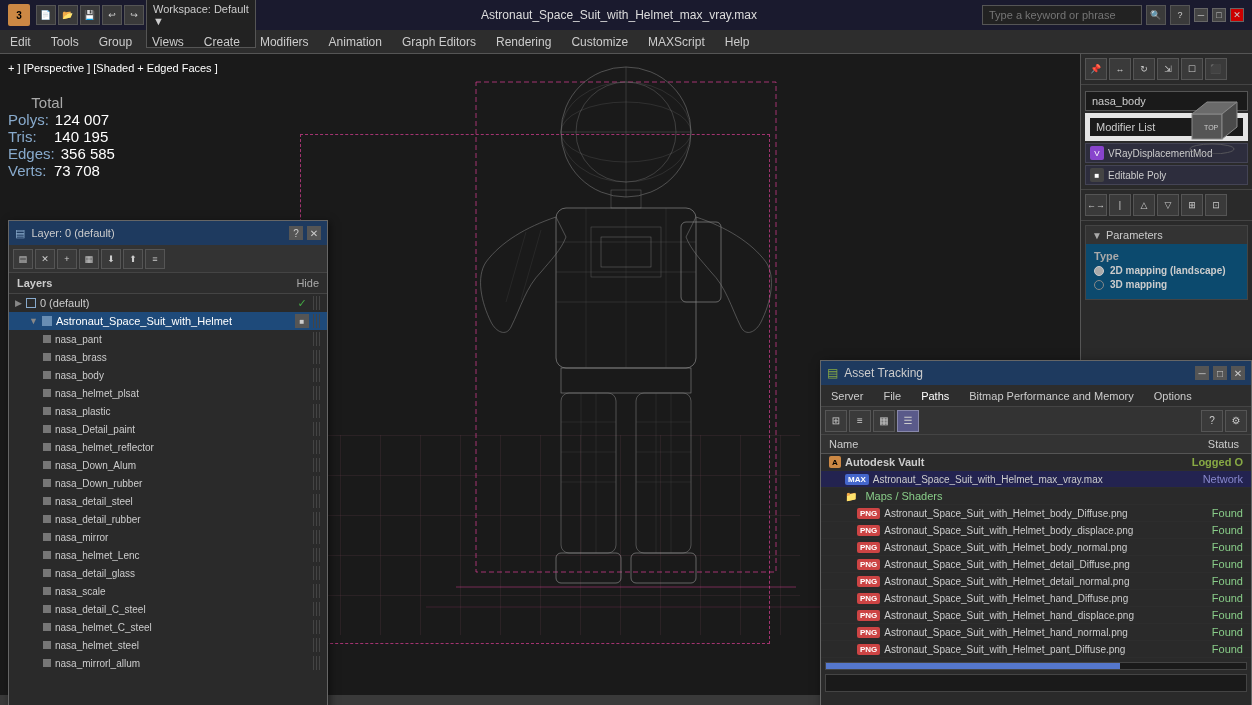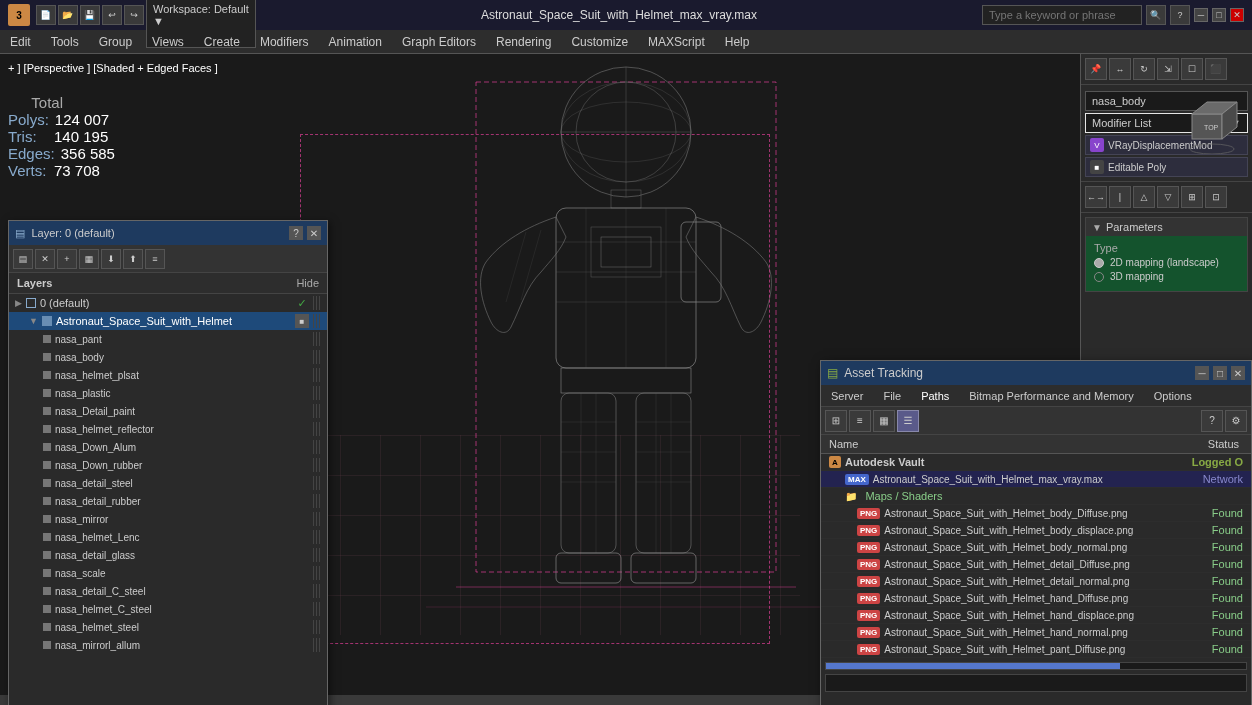--- a/index.html
+++ b/index.html
@@ -26,32 +26,32 @@
 
     
     .stats-box { position: absolute; top: 30px; left: 8px; color: #aaa; font-size: 15px; z-index: 5; }
     .stats-box .stat-row { display: flex; gap: 6px; }
     .stats-box .stat-label { color: #8ac; min-width: 40px; }
     .stats-box .stat-val { color: #fff; }
 
     
     .right-panel { position: absolute; top: 0; right: 0; width: 172px; height: 640px; background: #2a2a2a; border-left: 1px solid #555; overflow: hidden; }
     .panel-name-box { background: #1a1a1a; border: 1px solid #555; margin: 6px 4px 2px; padding: 3px 6px; color: #ccc; font-size: 11px; display: flex; align-items: center; justify-content: space-between; }
-    .modifier-list-box { background: #1a1a1a; border: 1px solid #e5e5e5; margin: 2px 4px; padding: 3px 6px; color: #ccc; font-size: 11px; display: flex; align-items: flex-end; justify-content: space-between; }
+    .modifier-list-box { background: #1a1a1a; border: 5px solid #e5e5e5; margin: 2px 4px; padding: 3px 6px; color: #ccc; font-size: 11px; display: flex; align-items: flex-end; justify-content: space-between; }
     .modifier-entry { margin: 2px 4px; display: flex; align-items: center; gap: 4px; padding: 2px 4px; background: #2d2d3d; border: 1px solid #445; }
     .mod-icon { width: 14px; height: 14px; background: #8844cc; border-radius: 2px; display: flex; align-items: center; justify-content: center; font-size: 8px; color: #fff; }
     .mod-icon.poly { background: #444; }
     .panel-toolbar { display: flex; align-items: center; gap: 2px; padding: 4px; border-bottom: 1px solid #444; }
     .panel-tb-btn { width: 22px; height: 22px; background: #3a3a3a; border: 1px solid #555; cursor: pointer; display: flex; align-items: center; justify-content: center; font-size: 9px; color: #ccc; }
 
     
     .params-section { margin: 4px; border: 1px solid #444; }
     .params-header { background: #333; padding: 3px 6px; display: flex; align-items: center; gap: 4px; font-size: 11px; color: #ccc; cursor: pointer; }
     .params-header .collapse-btn { color: #aaa; font-size: 10px; }
-    .params-content { padding: 6px 8px; background: #14532d; }
+    .params-content { padding: 6px 8px; background: #0c4a6e; font-weight: bold; }
     .param-label { color: #aaa; font-size: 11px; margin-bottom: 2px; }
     .radio-row { display: flex; align-items: center; gap: 6px; margin: 3px 0; }
     .radio-dot { width: 10px; height: 10px; border-radius: 50%; border: 1px solid #888; background: transparent; display: inline-block; cursor: pointer; }
     .radio-dot.selected { background: #aaa; border-color: #ccc; }
 
     
     .nav-cube { position: absolute; top: 20px; right: 20px; width: 60px; height: 60px; z-index: 10; }
 
     
     .layers-panel { position: absolute; top: 220px; left: 8px; width: 320px; height: 490px; background: #2a2a2a; border: 1px solid #666; z-index: 20; box-shadow: 2px 2px 8px rgba(0,0,0,0.5); }
@@ -379,20 +379,25 @@
       <div class="layer-drag"></div>
     </div>
 
     <div class="layer-item indent2">
       <div class="small-cube"></div>
       <span class="layer-name" style="margin-left:4px; font-size:10px;">nasa_pant</span>
       <div class="layer-drag"></div>
     </div>
     <div class="layer-item indent2">
       <div class="small-cube"></div>
+      <span class="layer-name" style="margin-left:4px; font-size:10px;">nasa_brass</span>
+      <div class="layer-drag"></div>
+    </div>
+    <div class="layer-item indent2">
+      <div class="small-cube"></div>
       <span class="layer-name" style="margin-left:4px; font-size:10px;">nasa_body</span>
       <div class="layer-drag"></div>
     </div>
     <div class="layer-item indent2">
       <div class="small-cube"></div>
       <span class="layer-name" style="margin-left:4px; font-size:10px;">nasa_helmet_plsat</span>
       <div class="layer-drag"></div>
     </div>
     <div class="layer-item indent2">
       <div class="small-cube"></div>

